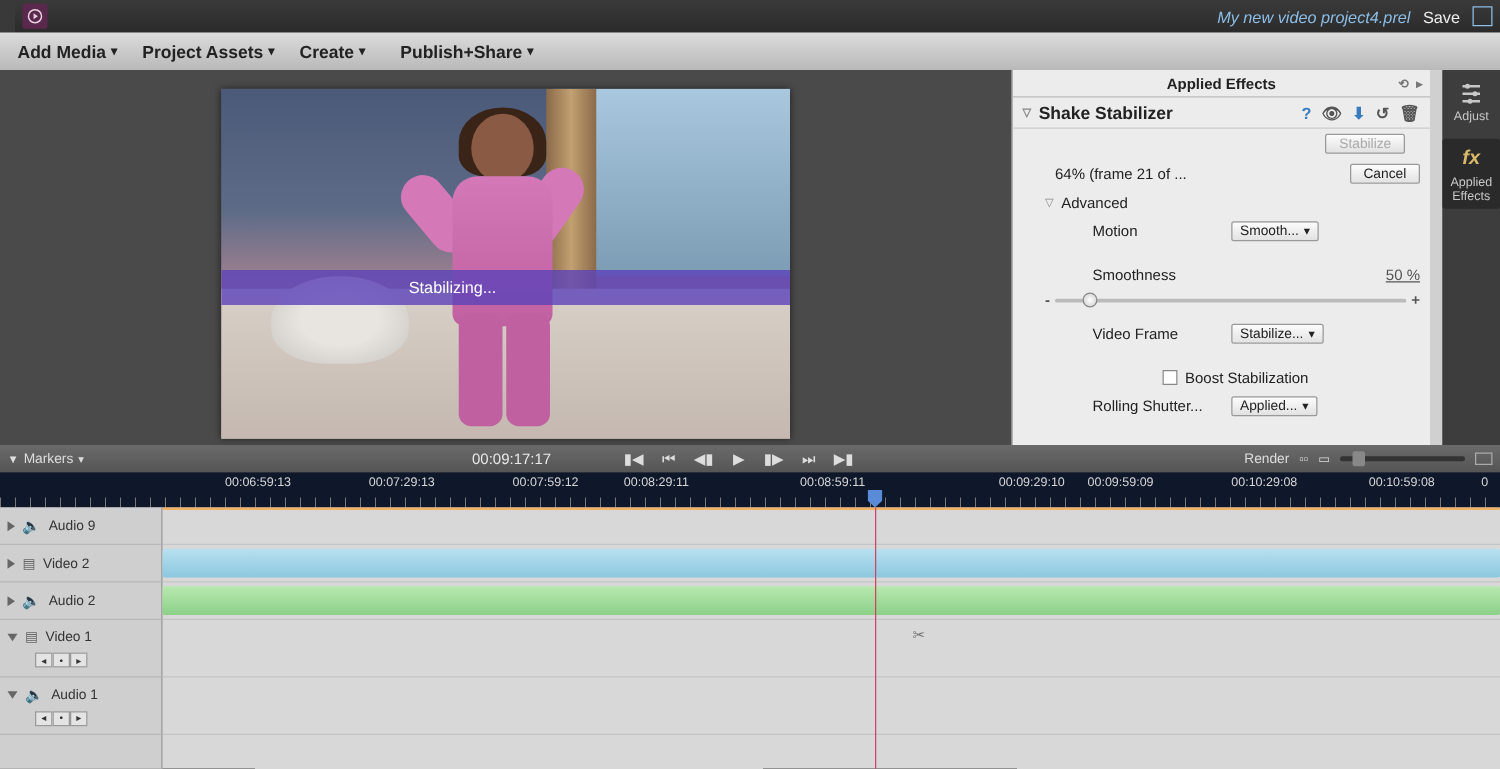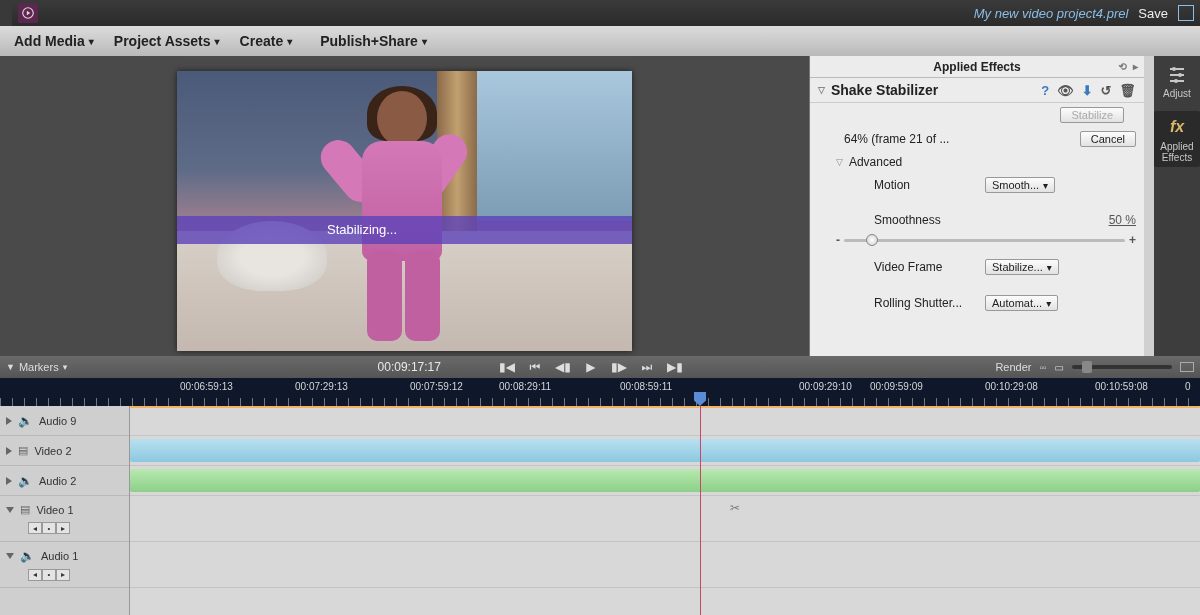--- a/index.html
+++ b/index.html
@@ -213,24 +213,28 @@
       <span class="plus">+</span>
     </div>
     <div class="fx-row fx-sub">
       <span class="fx-label">Video Frame</span>
       <span class="fx-dd">
           <span>Stabilize...</span>
           <span class="caret">▾</span>
         </span>
     </div>
     <div style="height:12px;"></div>
+    <div class="fx-row fx-sub" style="padding-left:120px;">
+      <span class="checkbox"></span>
+      <span>Boost Stabilization</span>
+    </div>
     <div class="fx-row fx-sub">
       <span class="fx-label">Rolling Shutter...</span>
       <span class="fx-dd">
-          <span>Automat...</span>
+          <span>Applied...</span>
           <span class="caret">▾</span>
         </span>
     </div>
   </div>
   <div class="scrollbar"></div>
 
   <div class="right-sidebar">
     <div class="rs-item">
       <div class="rs-icon">
           <svg width="20" height="20" viewBox="0 0 20 20">
@@ -279,21 +283,21 @@
       </div>
     <span style="width:14px;height:10px;border:1px solid #aaa;display:inline-block;"></span>
   </span>
 </div>
 
 <div class="ruler">
   <span class="tc" style="left:180px">00:06:59:13</span>
   <span class="tc" style="left:295px">00:07:29:13</span>
   <span class="tc" style="left:410px">00:07:59:12</span>
   <span class="tc" style="left:499px">00:08:29:11</span>
-  <span class="tc" style="left:620px">00:08:59:11</span>
+  <span class="tc" style="left:640px">00:08:59:11</span>
   <span class="tc" style="left:799px">00:09:29:10</span>
   <span class="tc" style="left:870px">00:09:59:09</span>
   <span class="tc" style="left:985px">00:10:29:08</span>
   <span class="tc" style="left:1095px">00:10:59:08</span>
   <span class="tc" style="left:1185px">0</span>
   <div class="ticks"></div>
   <div class="playhead"></div>
 </div>
 
 <div class="playline"></div>

